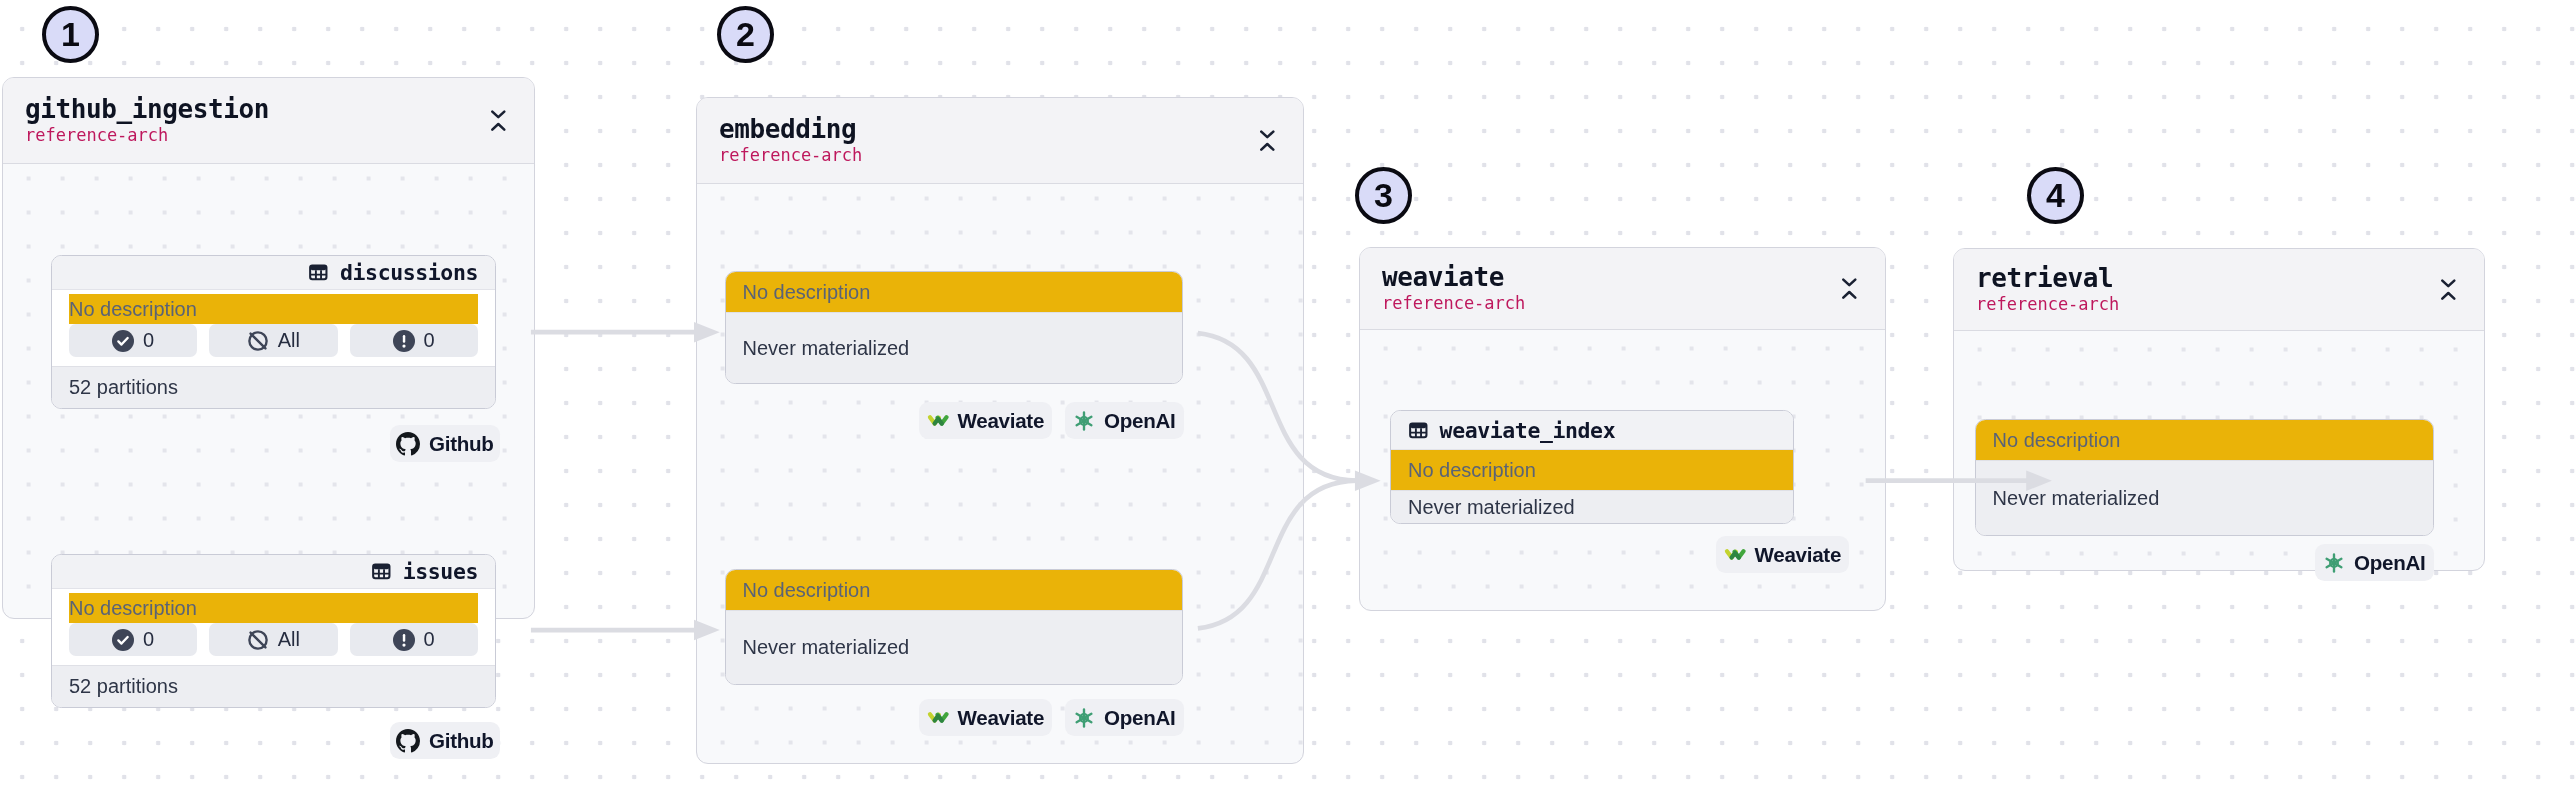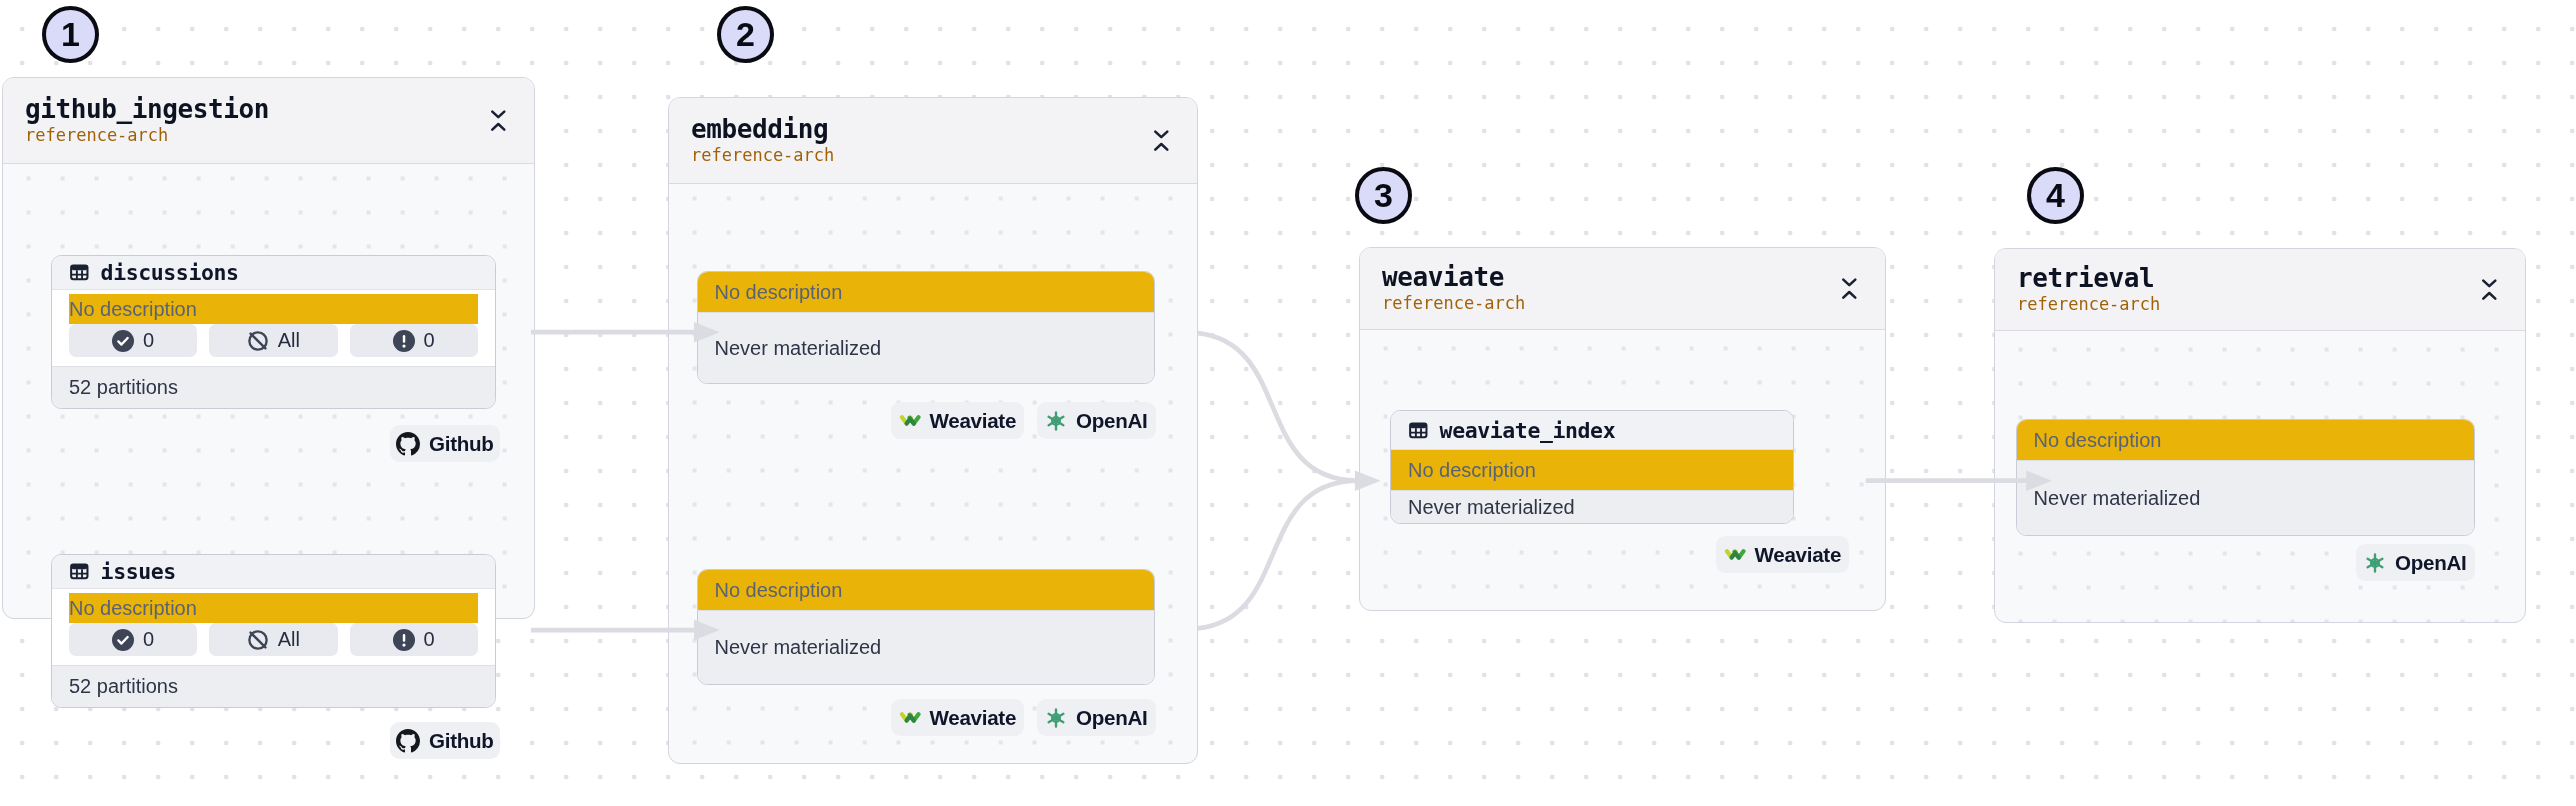--- a/index.html
+++ b/index.html
@@ -27,36 +27,36 @@
   .group-head{
     position:absolute;left:0;top:0;right:0;height:86px;background:#F3F3F6;
     border-bottom:1.7px solid #DADBE2;border-radius:10.3px 10.3px 0 0;
     display:flex;align-items:center;padding:0 22px;box-sizing:border-box;
   }
   .group-title{
     font-family:"DejaVu Sans Mono",monospace;font-weight:700;font-size:26px;
     color:#0E1322;line-height:31px;letter-spacing:-0.4px;
   }
   .group-sub{
-    font-family:"DejaVu Sans Mono",monospace;font-size:17px;color:#a16207;line-height:21.5px;
+    font-family:"DejaVu Sans Mono",monospace;font-size:17px;color:#be185d;line-height:21.5px;
   }
   .collapse-btn{
     position:absolute;right:22px;top:50%;transform:translateY(-50%);
     background:none;border:none;padding:3.4px;cursor:pointer;display:flex;
   }
   .asset{
     position:absolute;box-sizing:border-box;background:#ffffff;
     border:1.7px solid #C9CBD6;border-radius:10.3px;overflow:hidden;
     display:flex;flex-direction:column;z-index:2;
   }
   .a-head{
     flex:none;display:flex;align-items:center;gap:11px;padding:0 17px;
     background:#F1F2F5;border-bottom:0.9px solid #E2E3E9;height:38px;
   }
-  .a-head.small{height:33px;}
+  .a-head.small{height:33px;justify-content:flex-end;}
   .a-name{
     font-family:"DejaVu Sans Mono",monospace;font-weight:700;font-size:21.5px;
     color:#10162A;letter-spacing:-0.4px;white-space:nowrap;
   }
   .a-desc{
     flex:none;height:40px;display:flex;align-items:center;padding:0 17px;
     font-size:20px;color:#5A6376;background:#eab308;
   }
   .a-mid{flex:none;background:#ffffff;padding:4.3px 17px 8.6px;}
   .a-mid .a-desc{height:30px;padding:0;}
@@ -240,21 +240,21 @@
       <div class="a-foot">52 partitions</div>
     </div>
     <div class="kind-pill" style="left:387px;top:644px;width:110px">
       <svg class="icon" width="24" height="24" viewBox="0 0 28 28">
           <use href="#github-def"></use>
         </svg>
       <span>Github</span>
     </div>
   </section>
 
-  <section class="group" style="left:668px;top:97px;width:530px;height:667px">
+  <section class="group" style="left:696px;top:97px;width:608px;height:667px">
     <header class="group-head">
       <div>
         <div class="group-title">embedding</div>
         <div class="group-sub">reference-arch</div>
       </div>
       <button class="collapse-btn">
         <svg class="icon" width="20.6" height="24" viewBox="0 0 24 28">
             <use href="#collapse-def"></use>
           </svg>
       </button>
@@ -319,21 +319,21 @@
       <div class="a-foot">Never materialized</div>
     </div>
     <div class="kind-pill" style="left:356px;top:288px;width:133px">
       <svg class="icon" width="22" height="22" viewBox="0 0 26 26">
           <use href="#weaviate-def"></use>
         </svg>
       <span>Weaviate</span>
     </div>
   </section>
 
-  <section class="group" style="left:1994px;top:248px;width:532px;height:375px">
+  <section class="group" style="left:1953px;top:248px;width:532px;height:323px">
     <header class="group-head" style="height:82px">
       <div>
         <div class="group-title">retrieval</div>
         <div class="group-sub">reference-arch</div>
       </div>
       <button class="collapse-btn">
         <svg class="icon" width="20.6" height="24" viewBox="0 0 24 28">
             <use href="#collapse-def"></use>
           </svg>
       </button>

